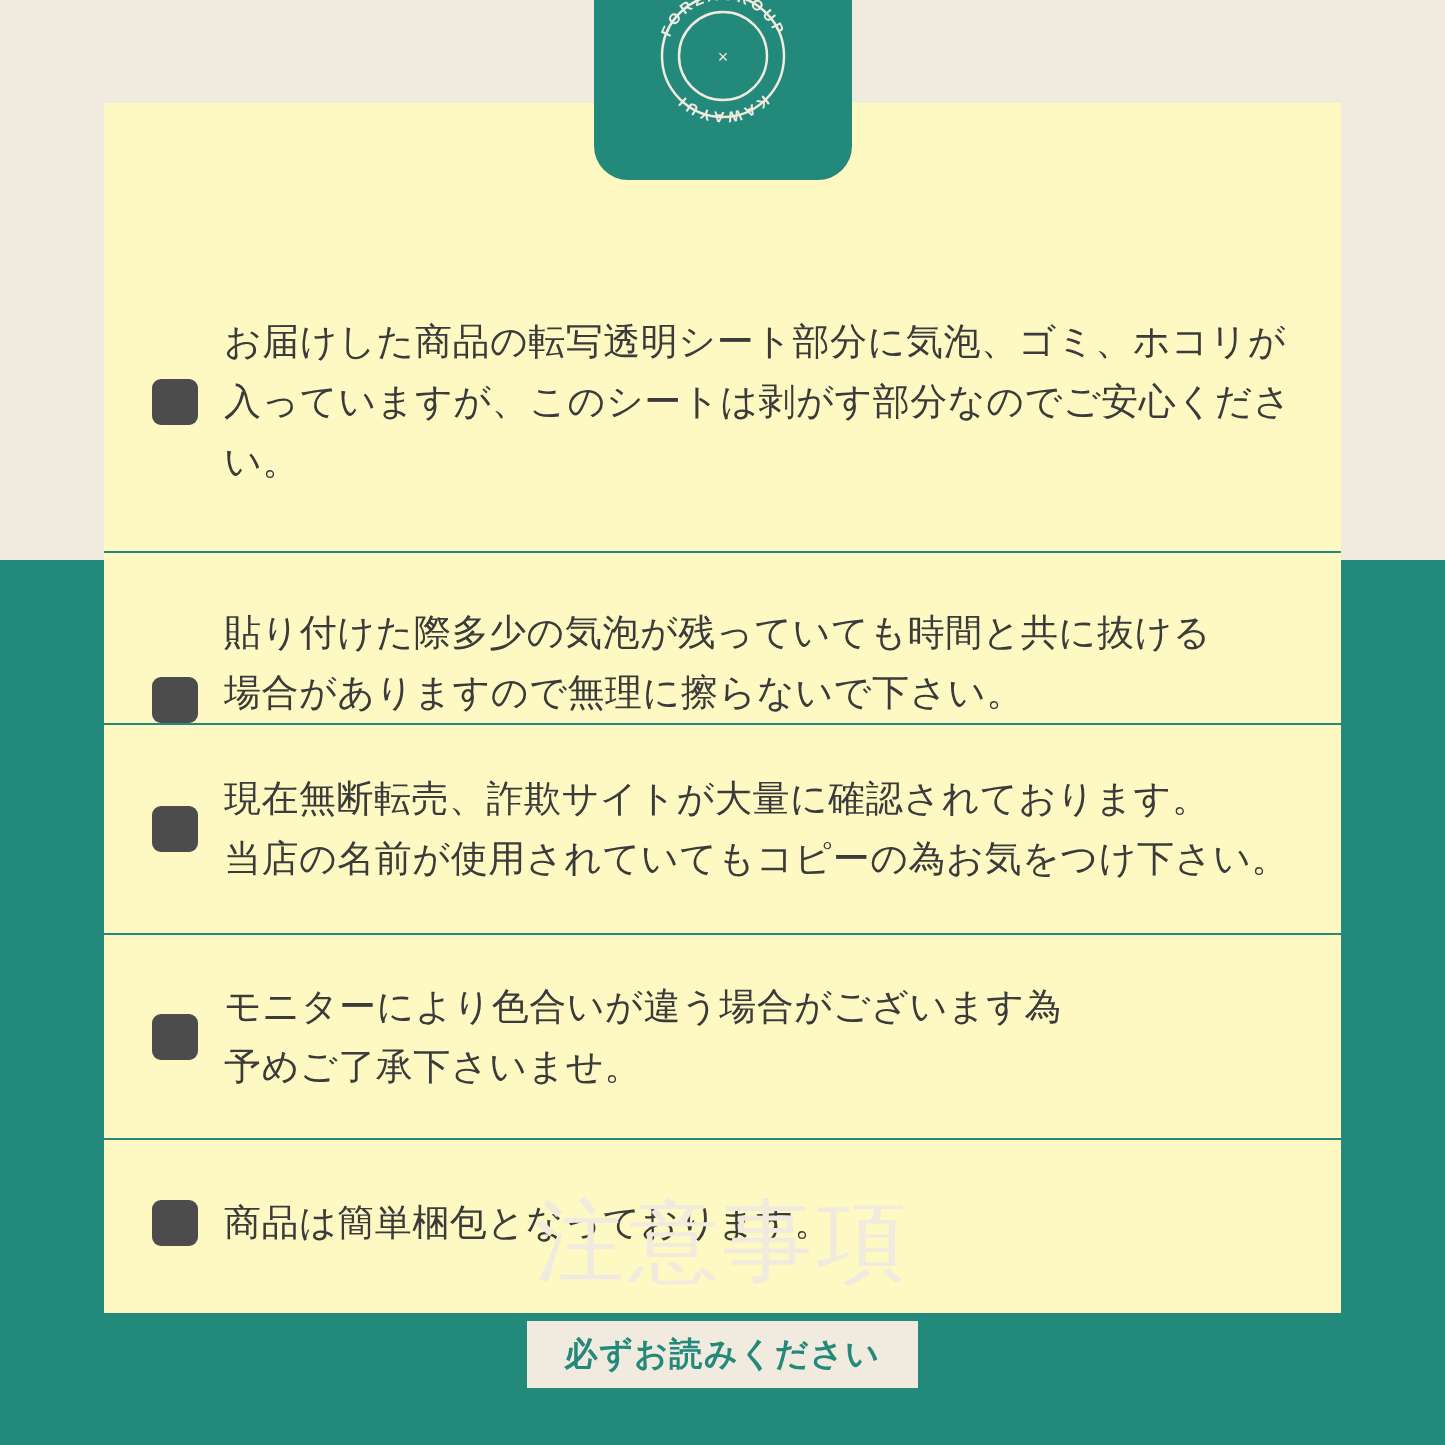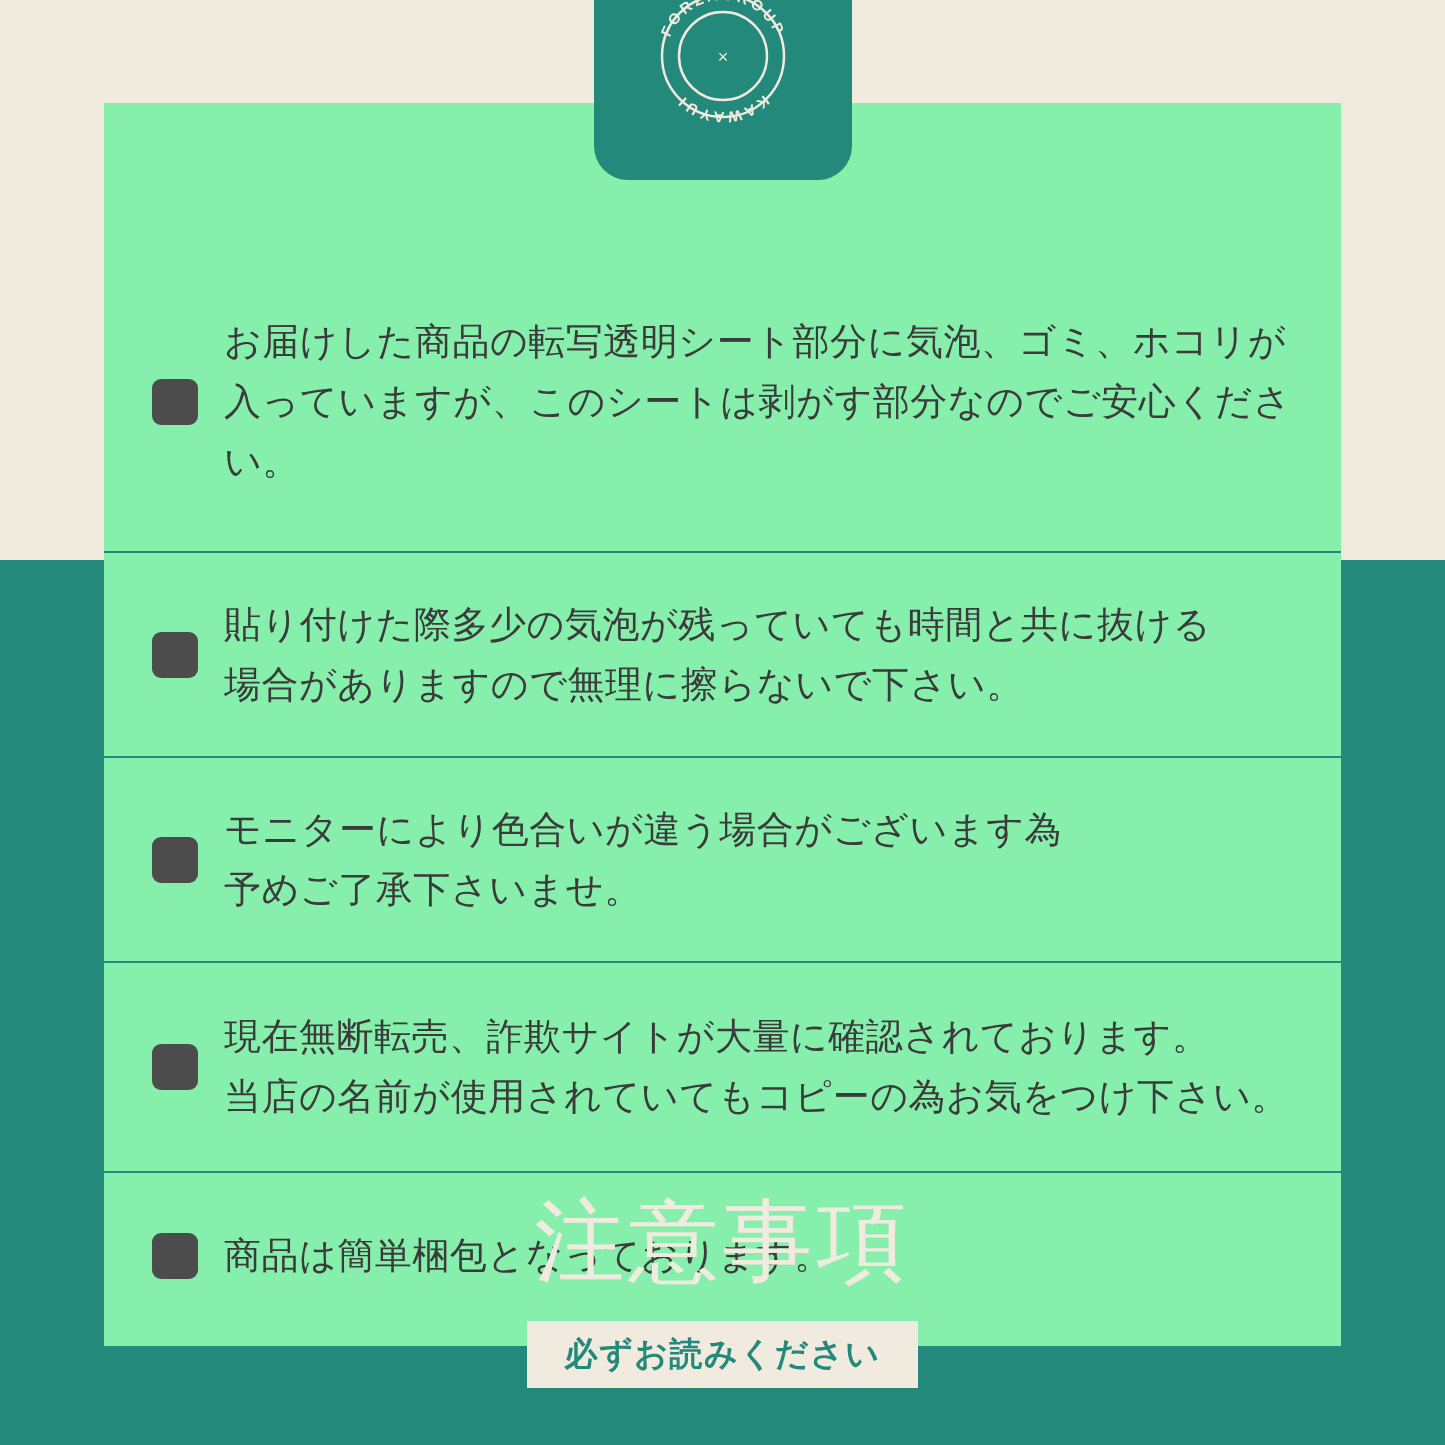--- a/index.html
+++ b/index.html
@@ -48,21 +48,21 @@
   }
   #logo-circle svg {
     display: block;
   }
   
   #notes-card {
     position: absolute;
     left: 104px;
     top: 103px;
     width: 1237px;
-    background: #86efac;
+    background: #fef9c3;
     box-sizing: border-box;
     padding-top: 150px;
     padding-bottom: 8px;
   }
   .note-row {
     display: flex;
     align-items: center;
     box-sizing: border-box;
     padding: 0 40px 0 48px;
     border-bottom: 2px solid #23897a;
@@ -82,21 +82,21 @@
   .note-row .note-text {
     flex: 1 1 auto;
     color: #3b3b3b;
     font-size: 37px;
     line-height: 1.62;
     letter-spacing: 0.5px;
     white-space: pre-line;
     font-weight: 500;
   }
   #row-0 { height: 300px; }
-  #row-1 { height: 205px; }
+  #row-1 { height: 172px; align-items: flex-end; }
   #row-2 { height: 205px; }
   #row-3 { height: 210px; }
   #row-4 { height: 165px; }
 
   
   #footer {
     position: absolute;
     left: 0;
     top: 1192px;
     width: 1445px;
@@ -138,30 +138,30 @@
       <span class="note-text">お届けした商品の転写透明シート部分に気泡、ゴミ、ホコリが
 入っていますが、このシートは剥がす部分なのでご安心ください。</span>
     </div>
 
     <div class="note-row" id="row-1">
       <span class="bullet"></span>
       <span class="note-text">貼り付けた際多少の気泡が残っていても時間と共に抜ける
 場合がありますので無理に擦らないで下さい。</span>
     </div>
 
+    <div class="note-row" id="row-3">
+      <span class="bullet"></span>
+      <span class="note-text">現在無断転売、詐欺サイトが大量に確認されております。
+当店の名前が使用されていてもコピーの為お気をつけ下さい。</span>
+    </div>
+
     <div class="note-row" id="row-2">
       <span class="bullet"></span>
       <span class="note-text">モニターにより色合いが違う場合がございます為
 予めご了承下さいませ。</span>
-    </div>
-
-    <div class="note-row" id="row-3">
-      <span class="bullet"></span>
-      <span class="note-text">現在無断転売、詐欺サイトが大量に確認されております。
-当店の名前が使用されていてもコピーの為お気をつけ下さい。</span>
     </div>
 
     <div class="note-row" id="row-4">
       <span class="bullet"></span>
       <span class="note-text">商品は簡単梱包となっております。</span>
     </div>
 
   </div>
 
   <div id="logo-badge">

